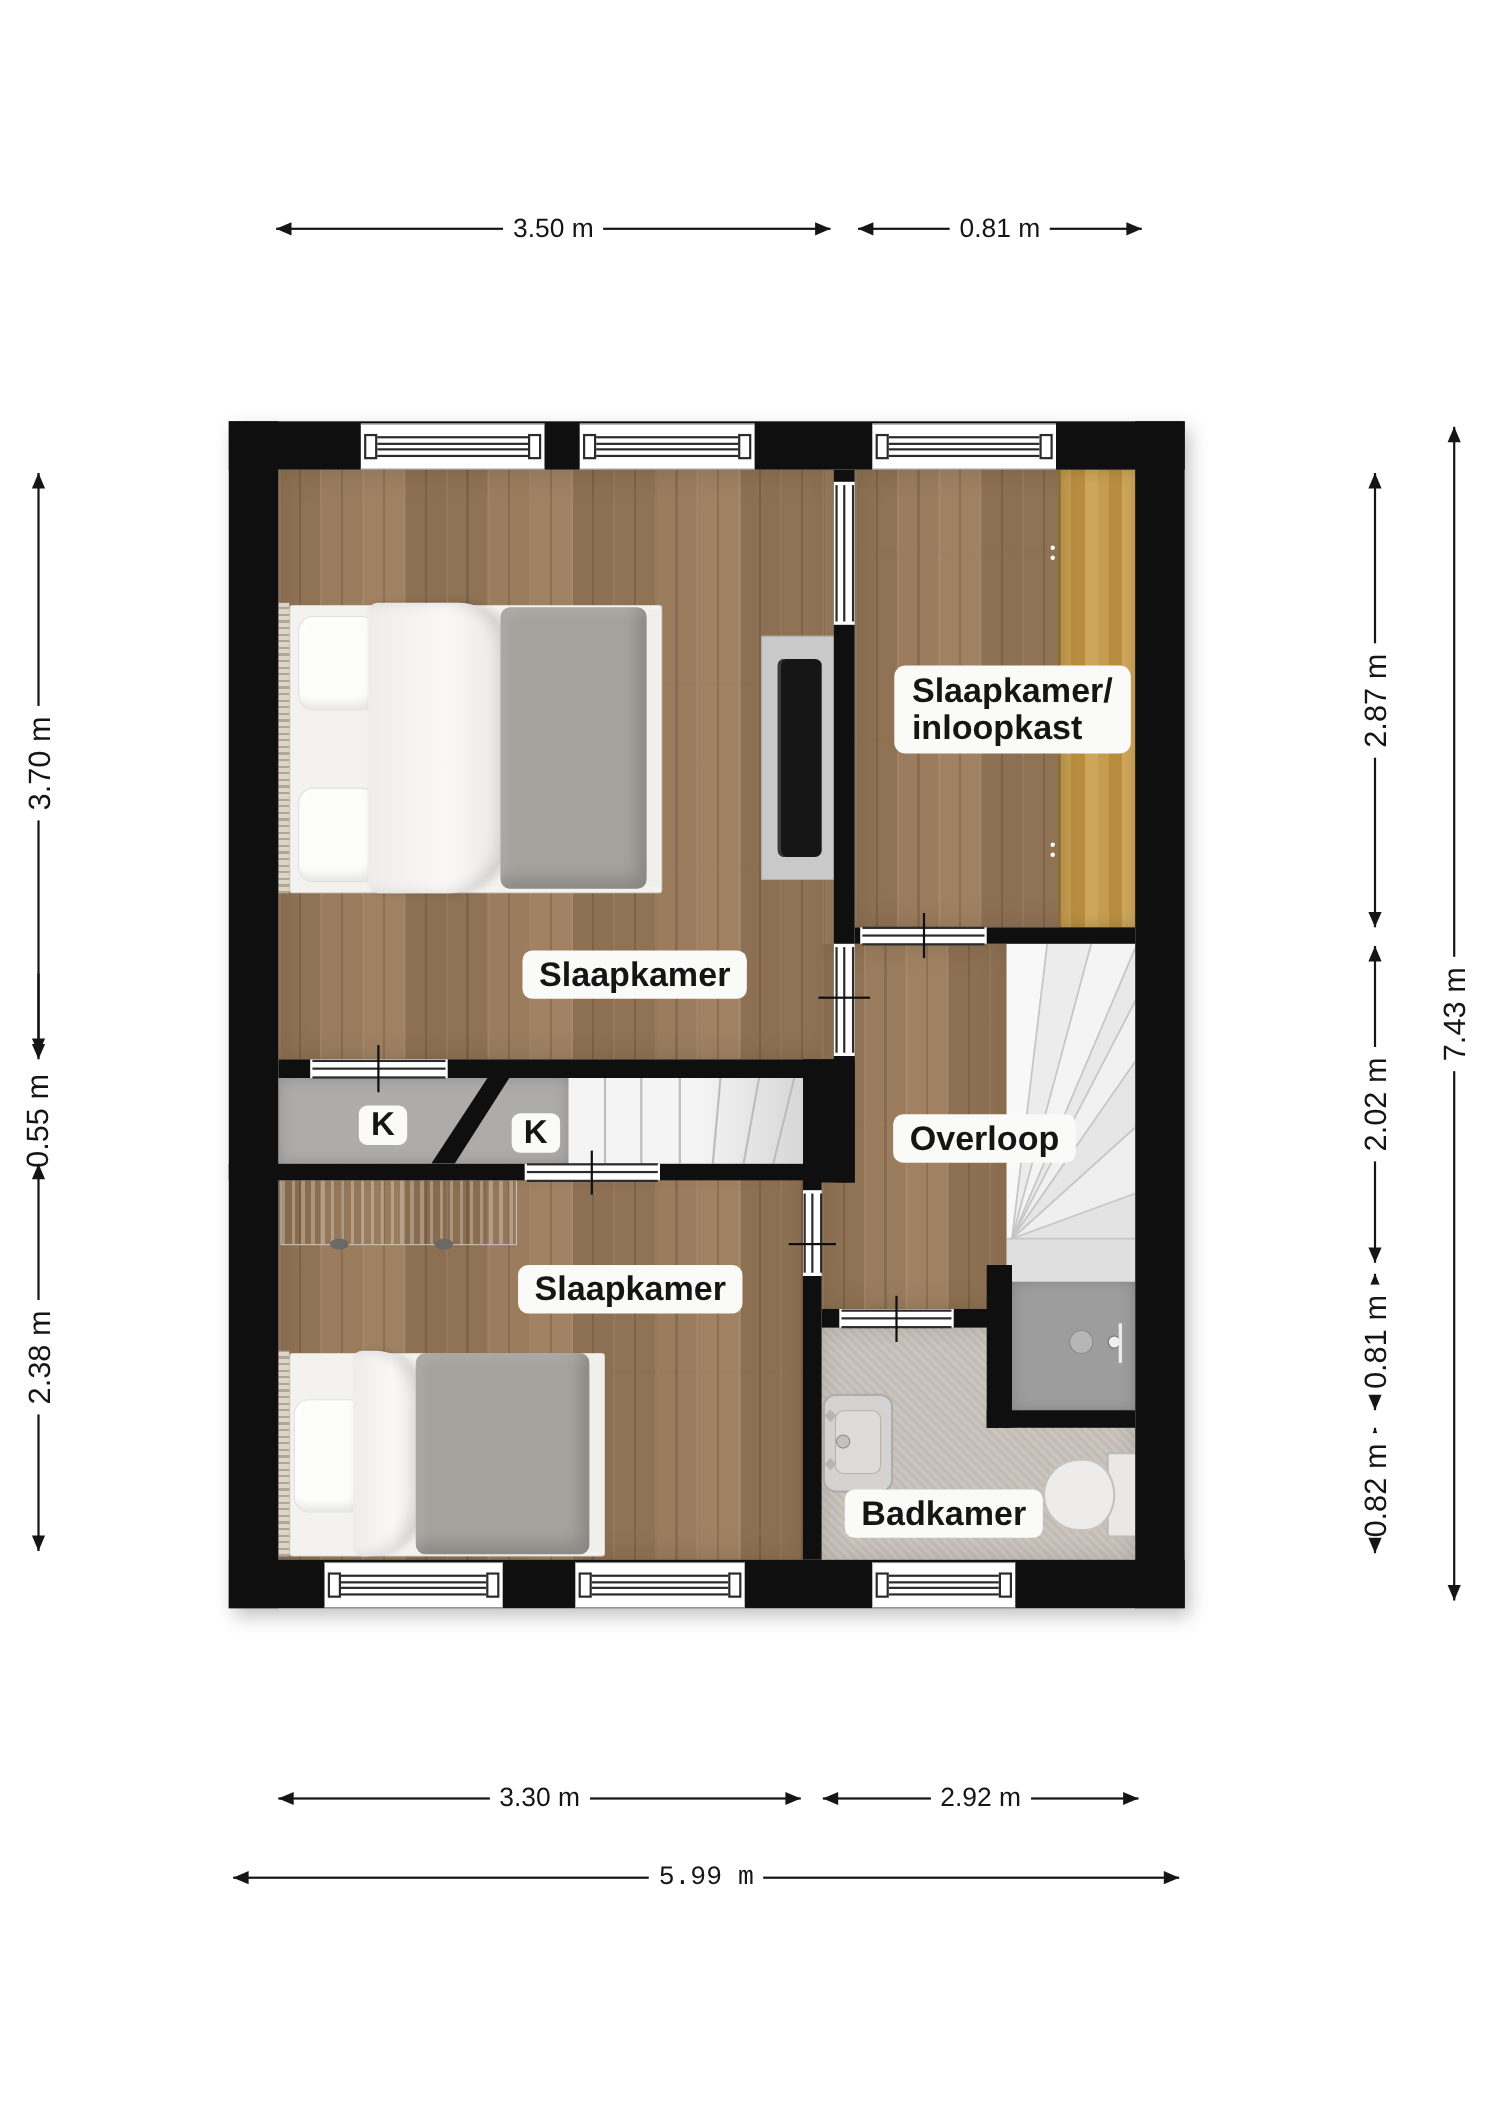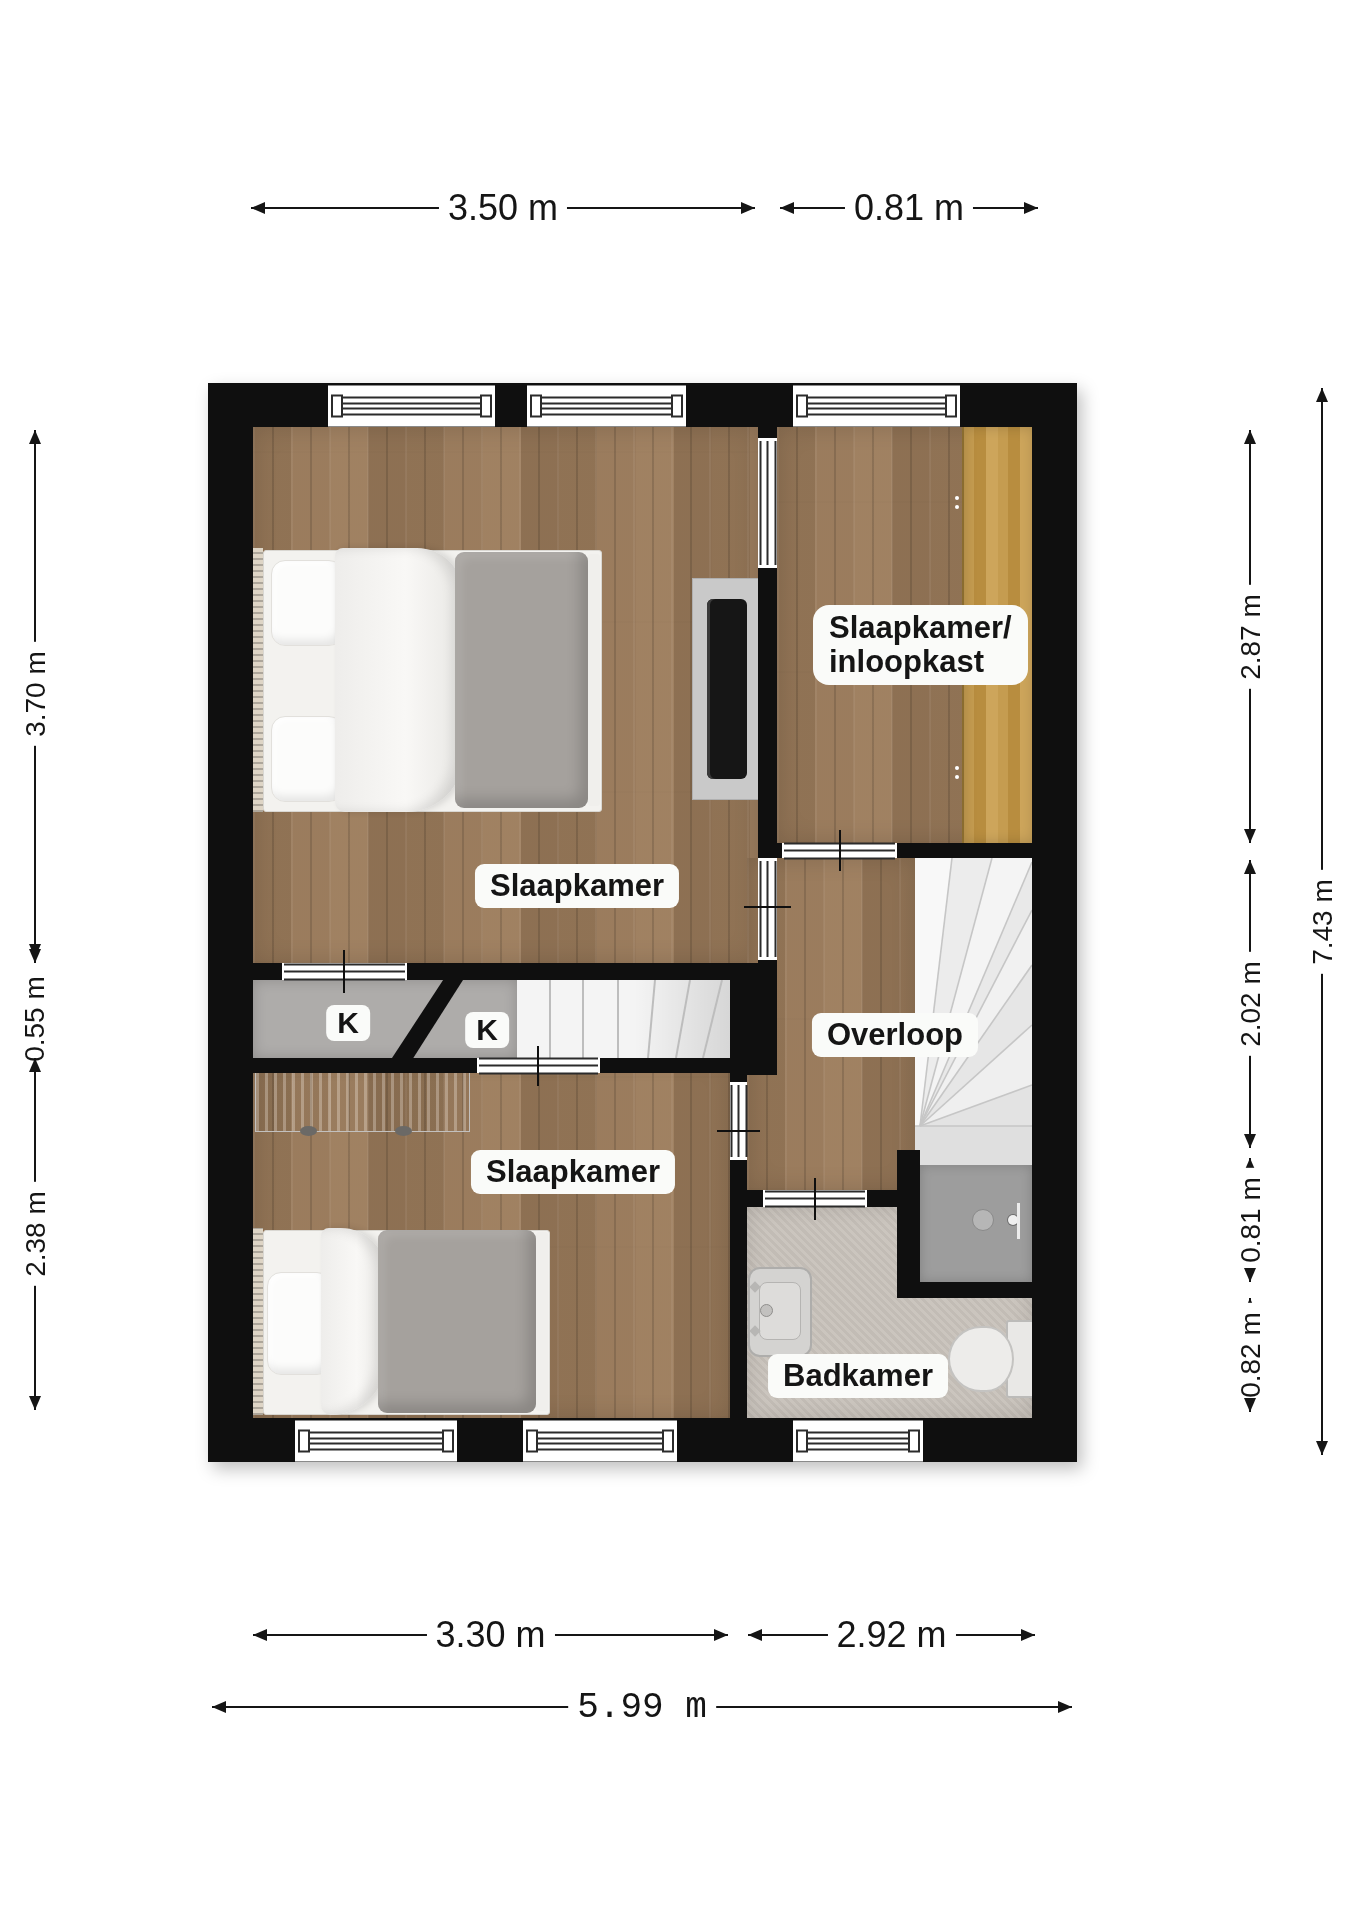--- a/index.html
+++ b/index.html
@@ -44,21 +44,21 @@
          padding:6px 16px;font-weight:bold;font-size:31px;line-height:34px;color:#151515;white-space:nowrap;}
   .klab{position:absolute;z-index:60;transform:translate(-50%,-50%);background:#fafbf9;border-radius:8px;
         padding:1px 11px;font-weight:bold;font-size:30px;color:#151515;}
   
   .dimh{position:absolute;z-index:70;height:0;border-top:2px solid #151515;}
   .dimh::before{content:"";position:absolute;left:0;top:-7px;width:0;height:0;
        border-top:6px solid transparent;border-bottom:6px solid transparent;border-right:14px solid #151515;}
   .dimh::after{content:"";position:absolute;right:0;top:-7px;width:0;height:0;
        border-top:6px solid transparent;border-bottom:6px solid transparent;border-left:14px solid #151515;}
   .dimh .dlab{position:absolute;left:50%;top:-1px;transform:translate(-50%,-50%);
-       background:#fff;padding:2px 9px;font-size:36px;white-space:nowrap;}
+       background:#fff;padding:2px 9px;font-size:24px;white-space:nowrap;}
   .dimv{position:absolute;z-index:70;width:0;border-left:2px solid #151515;}
   .dimv::before{content:"";position:absolute;top:0;left:-7px;width:0;height:0;
        border-left:6px solid transparent;border-right:6px solid transparent;border-bottom:14px solid #151515;}
   .dimv::after{content:"";position:absolute;bottom:0;left:-7px;width:0;height:0;
        border-left:6px solid transparent;border-right:6px solid transparent;border-top:14px solid #151515;}
   .dimv .dlab{position:absolute;top:50%;left:0;transform:translate(-50%,-50%) rotate(-90deg);
        background:#fff;padding:2px 9px;font-size:28px;white-space:nowrap;}
   .dimv.only-down::before{display:none;}
   .dimv.only-down::after{content:"";}
   .dlabv-free{position:absolute;z-index:70;transform:translate(-50%,-50%) rotate(-90deg);
@@ -255,21 +255,21 @@
   <div class="opv" style="left:730px;top:1082px;width:17px;height:78px;">
       <div class="glzv"></div>
     </div>
   <div class="tick" style="left:717px;top:1130px;width:43px;height:2px;"></div>
   <div class="oph" style="left:763px;top:1190px;width:104px;height:17px;">
       <div class="glzh"></div>
     </div>
   <div class="tick" style="left:814px;top:1178px;width:2px;height:42px;"></div>
 
   <div class="rlab" style="left:577px;top:886px;"><span>Slaapkamer</span></div>
-  <div class="rlab2" style="left:813px;top:605px;border-radius:16px;">
+  <div class="rlab2" style="left:813px;top:605px;">
     <div>Slaapkamer/</div>
     <div>inloopkast</div>
   </div>
   <div class="rlab" style="left:895px;top:1035px;"><span>Overloop</span></div>
   <div class="rlab" style="left:573px;top:1172px;"><span>Slaapkamer</span></div>
   <div class="rlab" style="left:858px;top:1376px;"><span>Badkamer</span></div>
   <div class="klab" style="left:348px;top:1023px;"><span>K</span></div>
   <div class="klab" style="left:487px;top:1030px;"><span>K</span></div>
 
   <div class="dimh" style="left:251px;top:207px;width:504px;">

